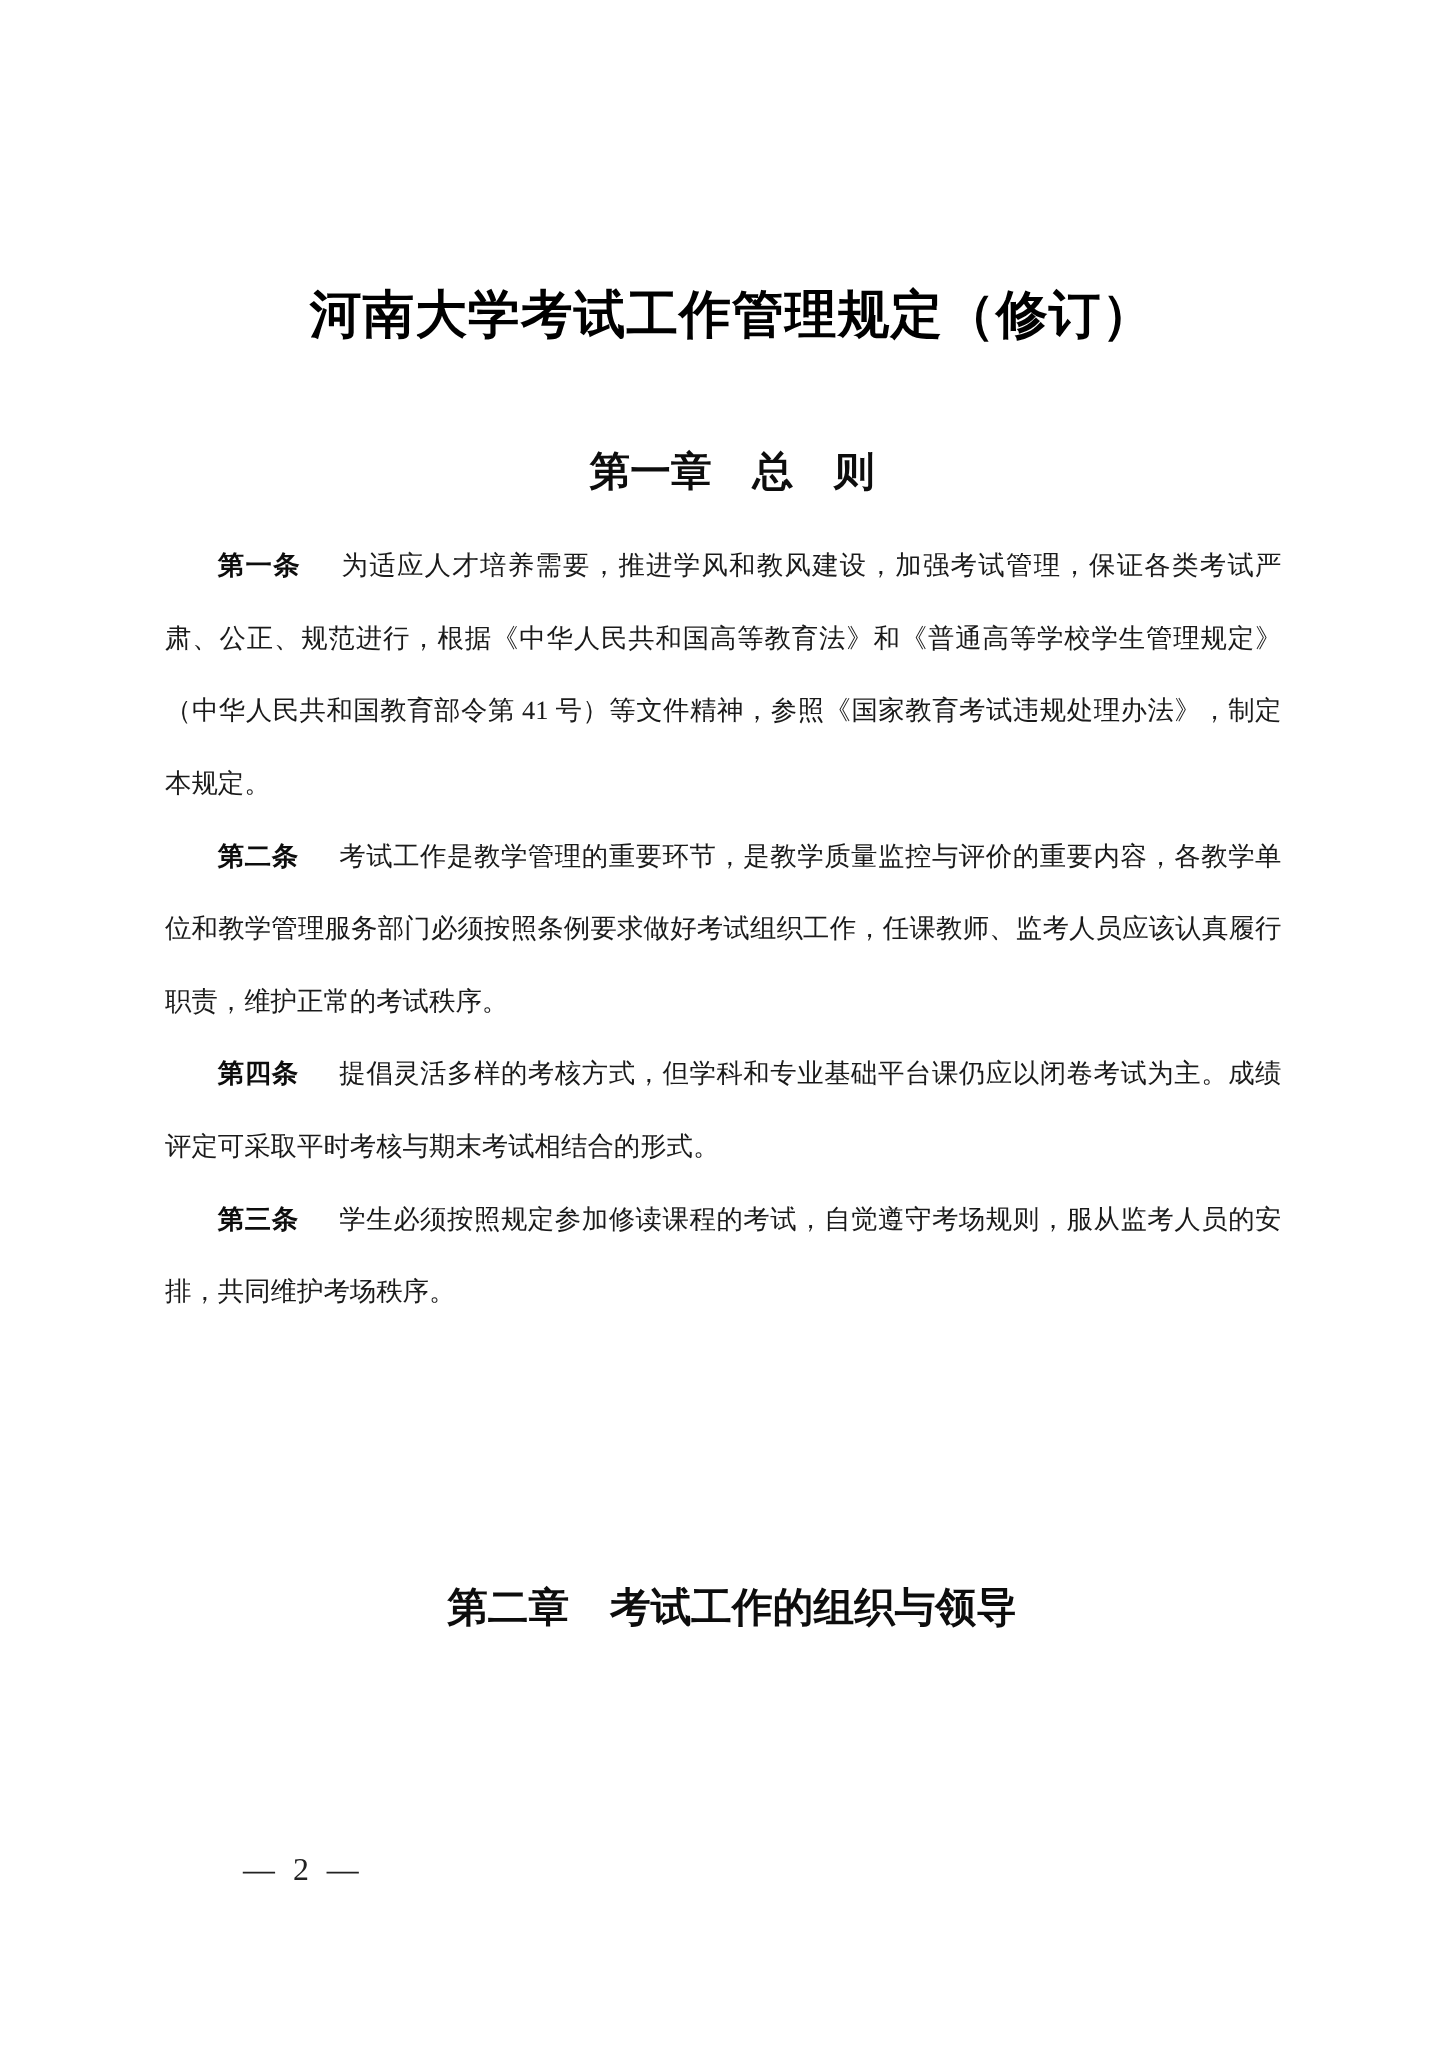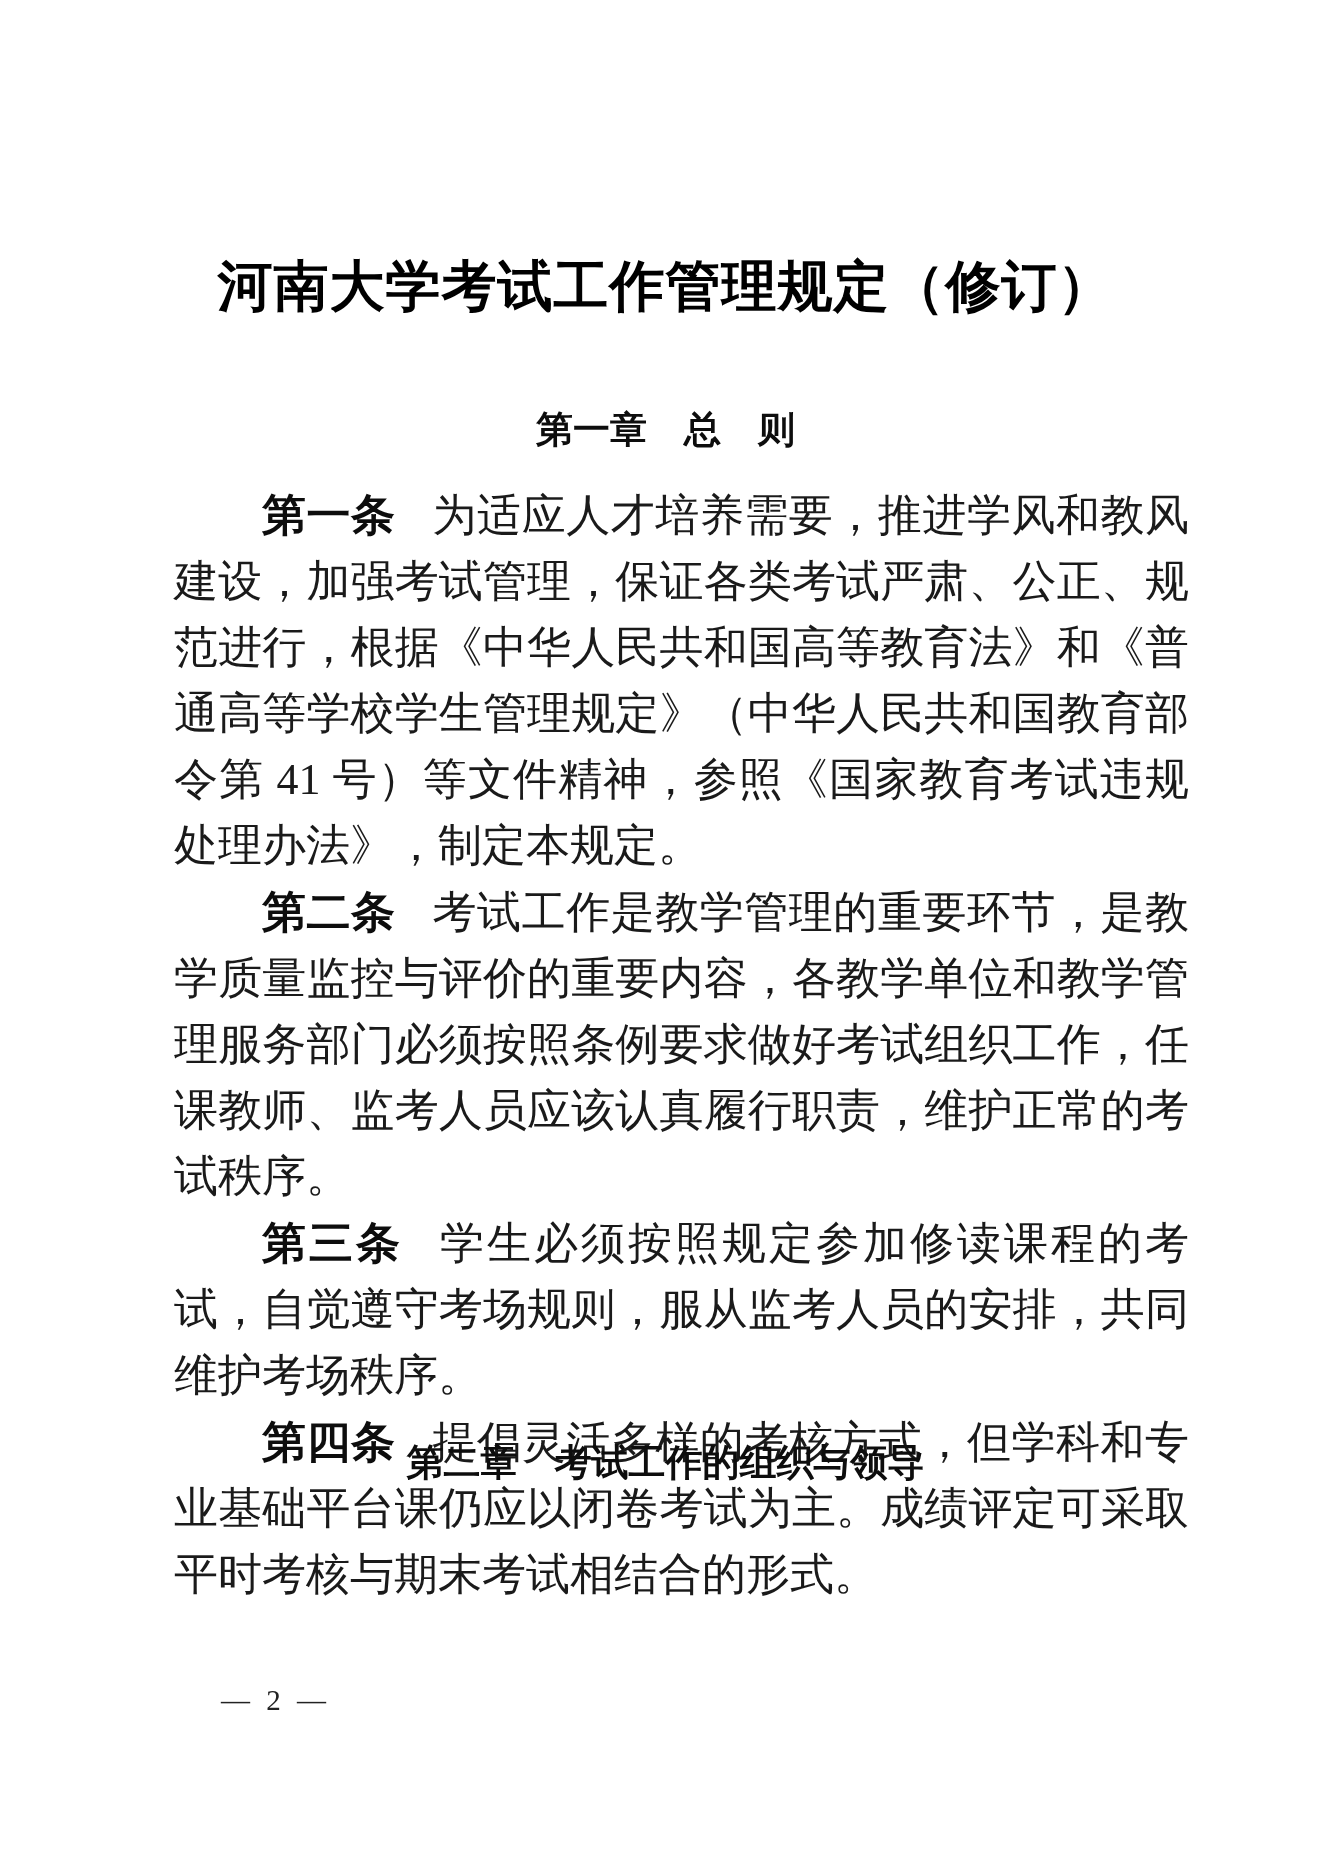--- a/index.html
+++ b/index.html
@@ -18,21 +18,21 @@
   }
   .doc-title {
     position: absolute;
     top: 256px;
     left: 158px;
     width: 1015px;
     margin: 0;
     text-align: center;
     font-family: "Liberation Sans", "DejaVu Sans", sans-serif;
     font-weight: 700;
-    font-size: 55px;
+    font-size: 47px;
     line-height: 60px;
     letter-spacing: 1px;
     color: #000000;
     white-space: nowrap;
   }
   .chapter {
     position: absolute;
     left: 158px;
     width: 1015px;
     margin: 0;
@@ -41,23 +41,23 @@
     font-weight: 700;
     font-size: 37px;
     line-height: 50px;
     color: #0d0d0d;
     white-space: nowrap;
   }
   .chapter-1 { top: 405px; }
   .chapter-2 { top: 1438px; }
   .body-block {
     position: absolute;
-    left: 174px;
+    left: 150px;
     width: 1015px;
-    font-size: 44px;
+    font-size: 24px;
     line-height: 66px;
     text-align: justify;
     text-justify: inter-character;
     color: #1a1a1a;
   }
   .body-1 { top: 482px; }
   .body-2 { top: 1510px; }
   p.article {
     margin: 0;
     padding: 0;
@@ -85,22 +85,22 @@
 
 <div class="page">
 
   <h1 class="doc-title">河南大学考试工作管理规定（修订）</h1>
 
   <h2 class="chapter chapter-1">第一章　总　则</h2>
 
   <div class="body-block body-1">
     <p class="article"><span class="article-label">第一条</span><span class="article-text">为适应人才培养需要，推进学风和教风建设，加强考试管理，保证各类考试严肃、公正、规范进行，根据《中华人民共和国高等教育法》和《普通高等学校学生管理规定》（中华人民共和国教育部令第 41 号）等文件精神，参照《国家教育考试违规处理办法》，制定本规定。</span></p>
     <p class="article"><span class="article-label">第二条</span><span class="article-text">考试工作是教学管理的重要环节，是教学质量监控与评价的重要内容，各教学单位和教学管理服务部门必须按照条例要求做好考试组织工作，任课教师、监考人员应该认真履行职责，维护正常的考试秩序。</span></p>
+    <p class="article"><span class="article-label">第四条</span><span class="article-text">提倡灵活多样的考核方式，但学科和专业基础平台课仍应以闭卷考试为主。成绩评定可采取平时考核与期末考试相结合的形式。</span></p>
     <p class="article"><span class="article-label">第三条</span><span class="article-text">学生必须按照规定参加修读课程的考试，自觉遵守考场规则，服从监考人员的安排，共同维护考场秩序。</span></p>
-    <p class="article"><span class="article-label">第四条</span><span class="article-text">提倡灵活多样的考核方式，但学科和专业基础平台课仍应以闭卷考试为主。成绩评定可采取平时考核与期末考试相结合的形式。</span></p>
   </div>
 
   <h2 class="chapter chapter-2">第二章　考试工作的组织与领导</h2>
 
 
   <div class="page-number">— 2 —</div>
 
 </div>
 
 </body></html>

